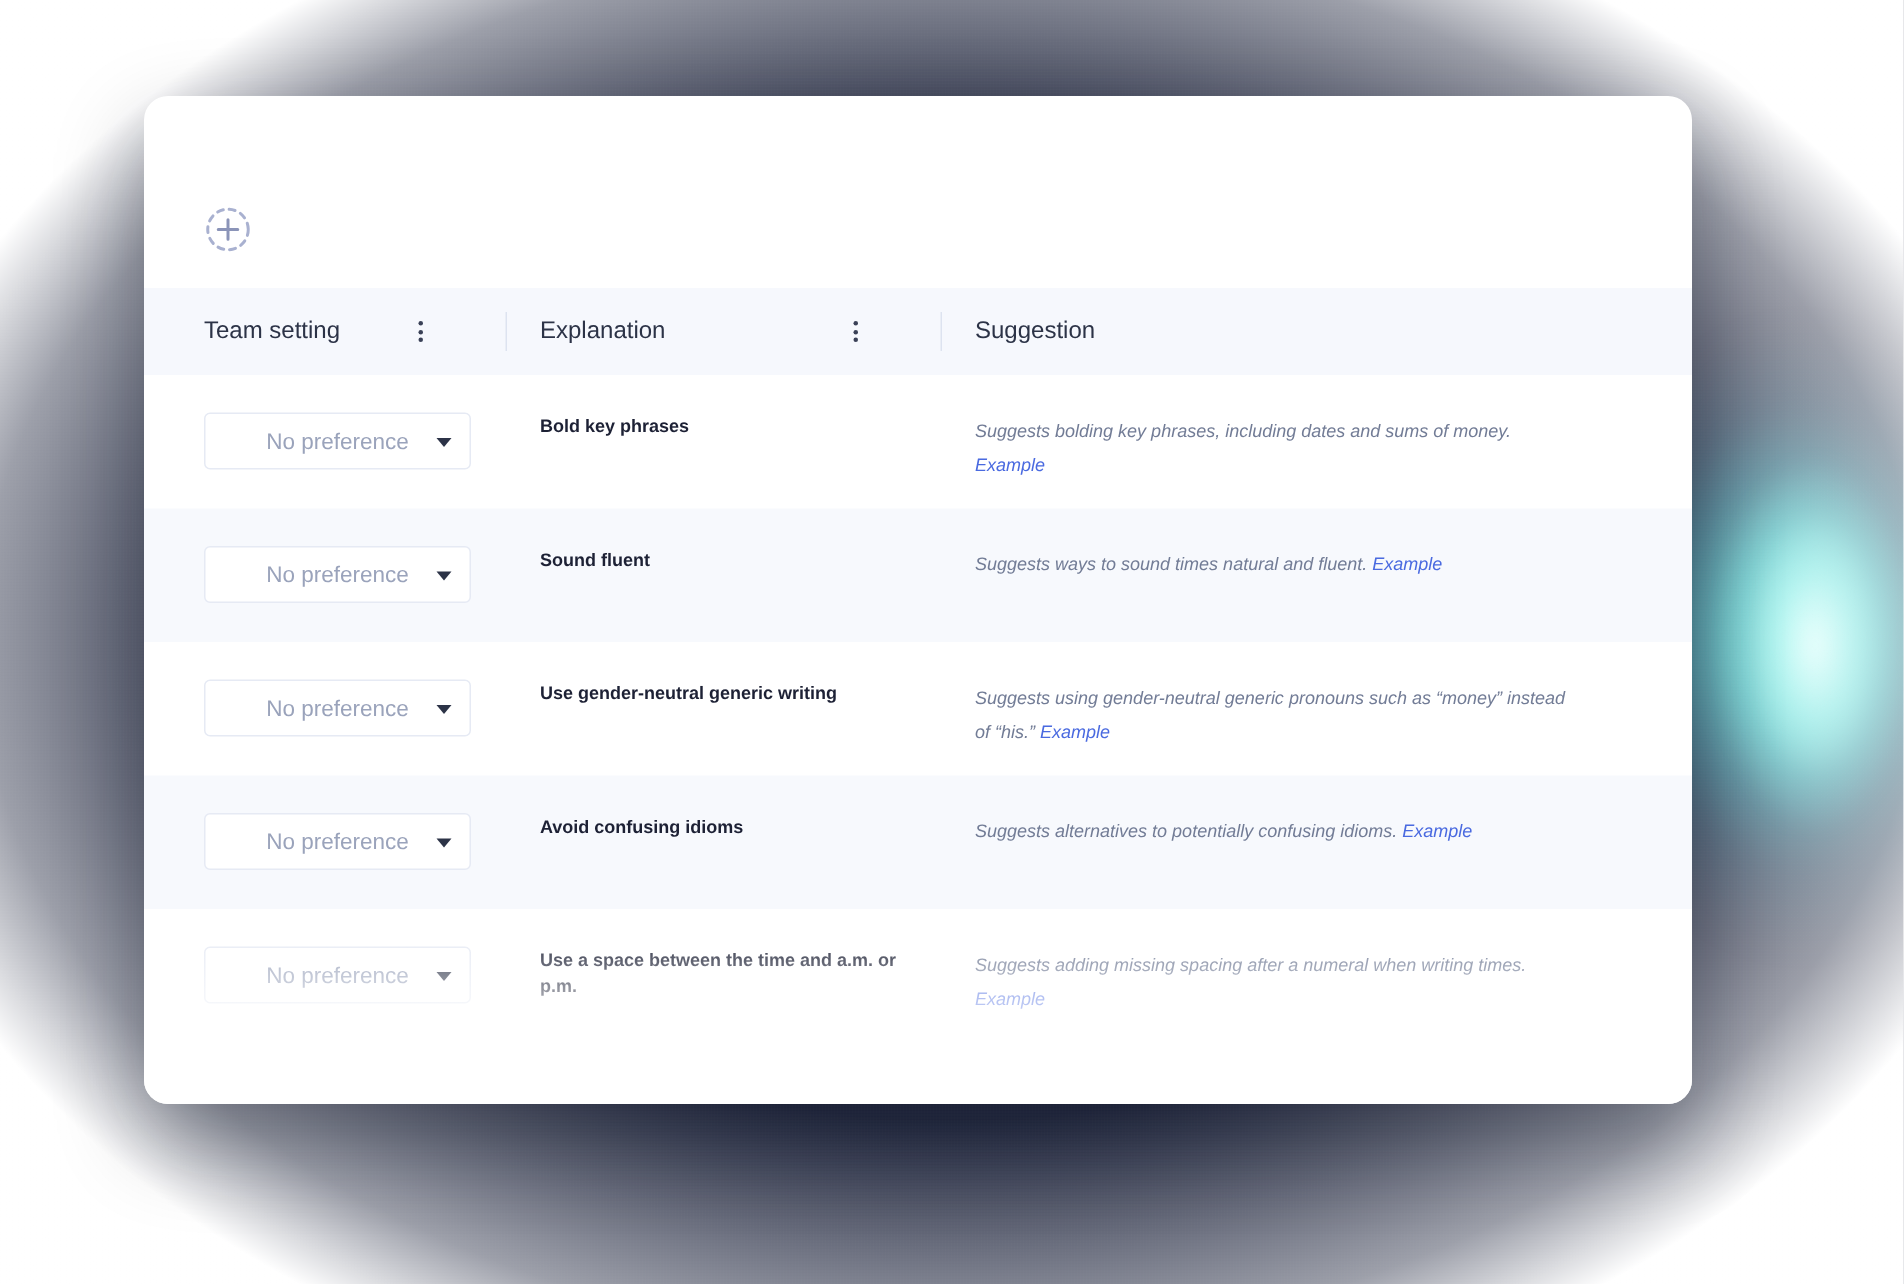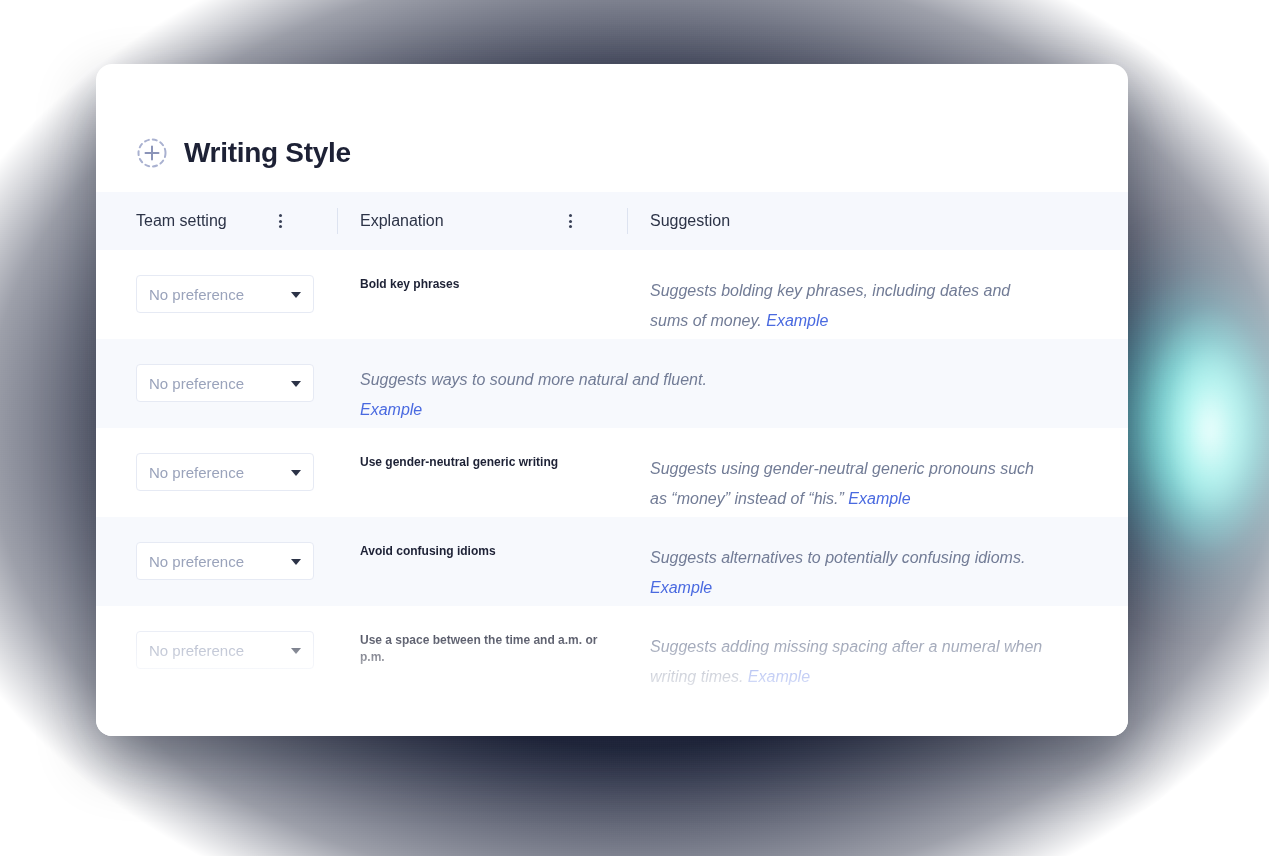--- a/index.html
+++ b/index.html
@@ -139,35 +139,36 @@
   }
   .row.alt { background: #f7f9fd; }
 
   .cell-setting { width: 242px; padding: 25px 0 0 40px; }
   .cell-sugg {
     width: 290px; padding: 26px 22px 0 22px;
     font-size: 12px; font-weight: bold; color: #1d2135; line-height: 1.45;
   }
   .cell-expl {
     width: 440px; padding: 26px 20px 0 22px;
-    font-size: 16px; font-style: italic; color: #727c96; line-height: 1.9;
+    font-size: 12px; font-style: italic; color: #727c96; line-height: 1.9;
   }
   .ex-link { color: #4a6ae0; font-style: italic; text-decoration: none; }
 
   
   .sel {
     position: relative;
     width: 178px; height: 38px;
     border: 1px solid #e6eaf4;
     border-radius: 4px;
     background: #ffffff;
     display: flex; align-items: center;
     padding: 0 12px;
     font-size: 15px;
     color: #9aa3bb;
+    justify-content: center;
   }
   .caret {
     position: absolute; right: 12px; top: 50%;
     margin-top: -2px;
     width: 0; height: 0;
     border-left: 5px solid transparent;
     border-right: 5px solid transparent;
     border-top: 6px solid #2c3347;
   }
 
@@ -193,21 +194,20 @@
 
   <div id="card">
 
     <div class="card-head">
       <span class="plus-badge">
         <svg width="32" height="32" viewBox="0 0 32 32" aria-hidden="true">
           <circle cx="16" cy="16" r="13.5" fill="none" stroke="#a9b1d0" stroke-width="2" stroke-dasharray="4 4" stroke-linecap="round"></circle>
           <path d="M16 9.5 V22.5 M9.5 16 H22.5" stroke="#8b94b8" stroke-width="2" stroke-linecap="round"></path>
         </svg>
       </span>
-      <span class="card-title">Writing Style</span>
     </div>
 
     <div class="tbl">
 
       <div class="tbl-head">
         <div class="col-setting hcell">
           <span class="hlabel">Team setting</span>
           <span class="kebab">
               <i></i>
               <i></i>
@@ -240,21 +240,22 @@
             <div class="cell-sugg">Bold key phrases</div>
             <div class="cell-expl"><span>Suggests bolding key phrases, including dates and sums of money.</span> <a class="ex-link" href="#">Example</a></div>
           </div>
           <div class="row alt">
             <div class="cell-setting">
               <div class="sel">
                 <span>No preference</span>
                 <span class="caret"></span>
               </div>
             </div>
-            <div class="cell-expl"><span>Suggests ways to sound more natural and fluent.</span> <a class="ex-link" href="#">Example</a></div>
+            <div class="cell-sugg">Sound fluent</div>
+            <div class="cell-expl"><span>Suggests ways to sound times natural and fluent.</span> <a class="ex-link" href="#">Example</a></div>
           </div>
           <div class="row">
             <div class="cell-setting">
               <div class="sel">
                 <span>No preference</span>
                 <span class="caret"></span>
               </div>
             </div>
             <div class="cell-sugg">Use gender-neutral generic writing</div>
             <div class="cell-expl"><span>Suggests using gender-neutral generic pronouns such as “money” instead of “his.”</span> <a class="ex-link" href="#">Example</a></div>

